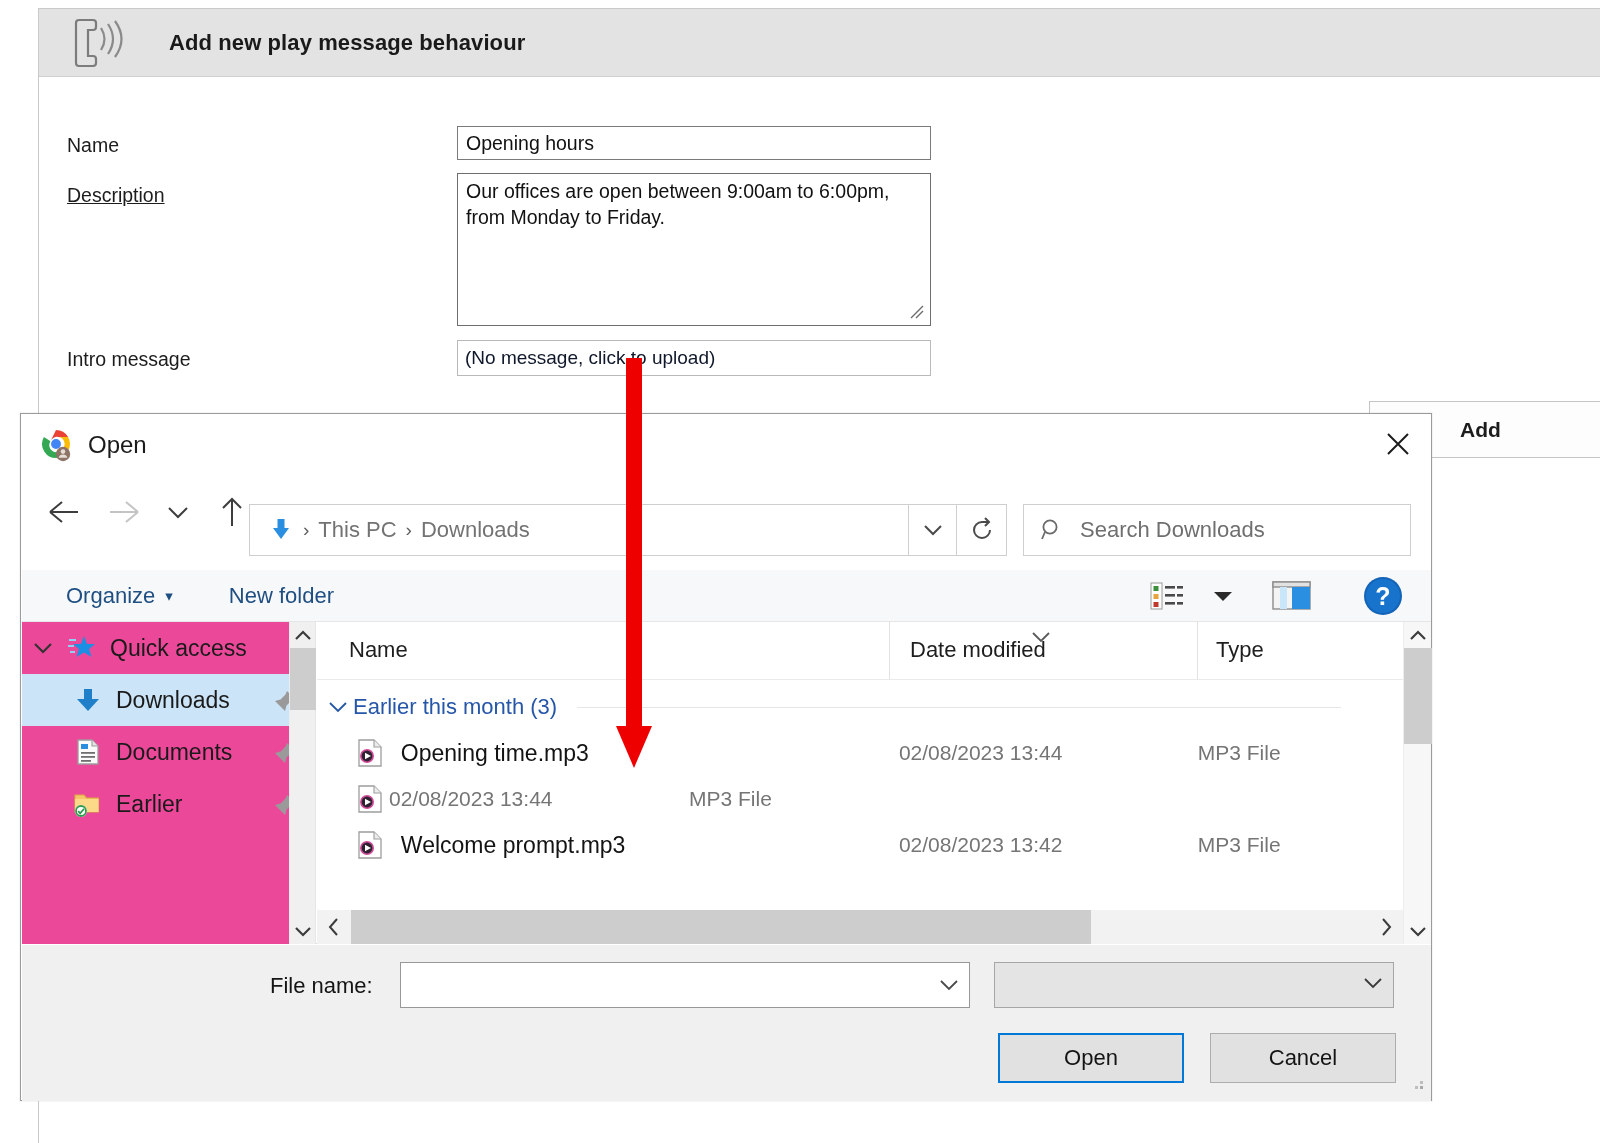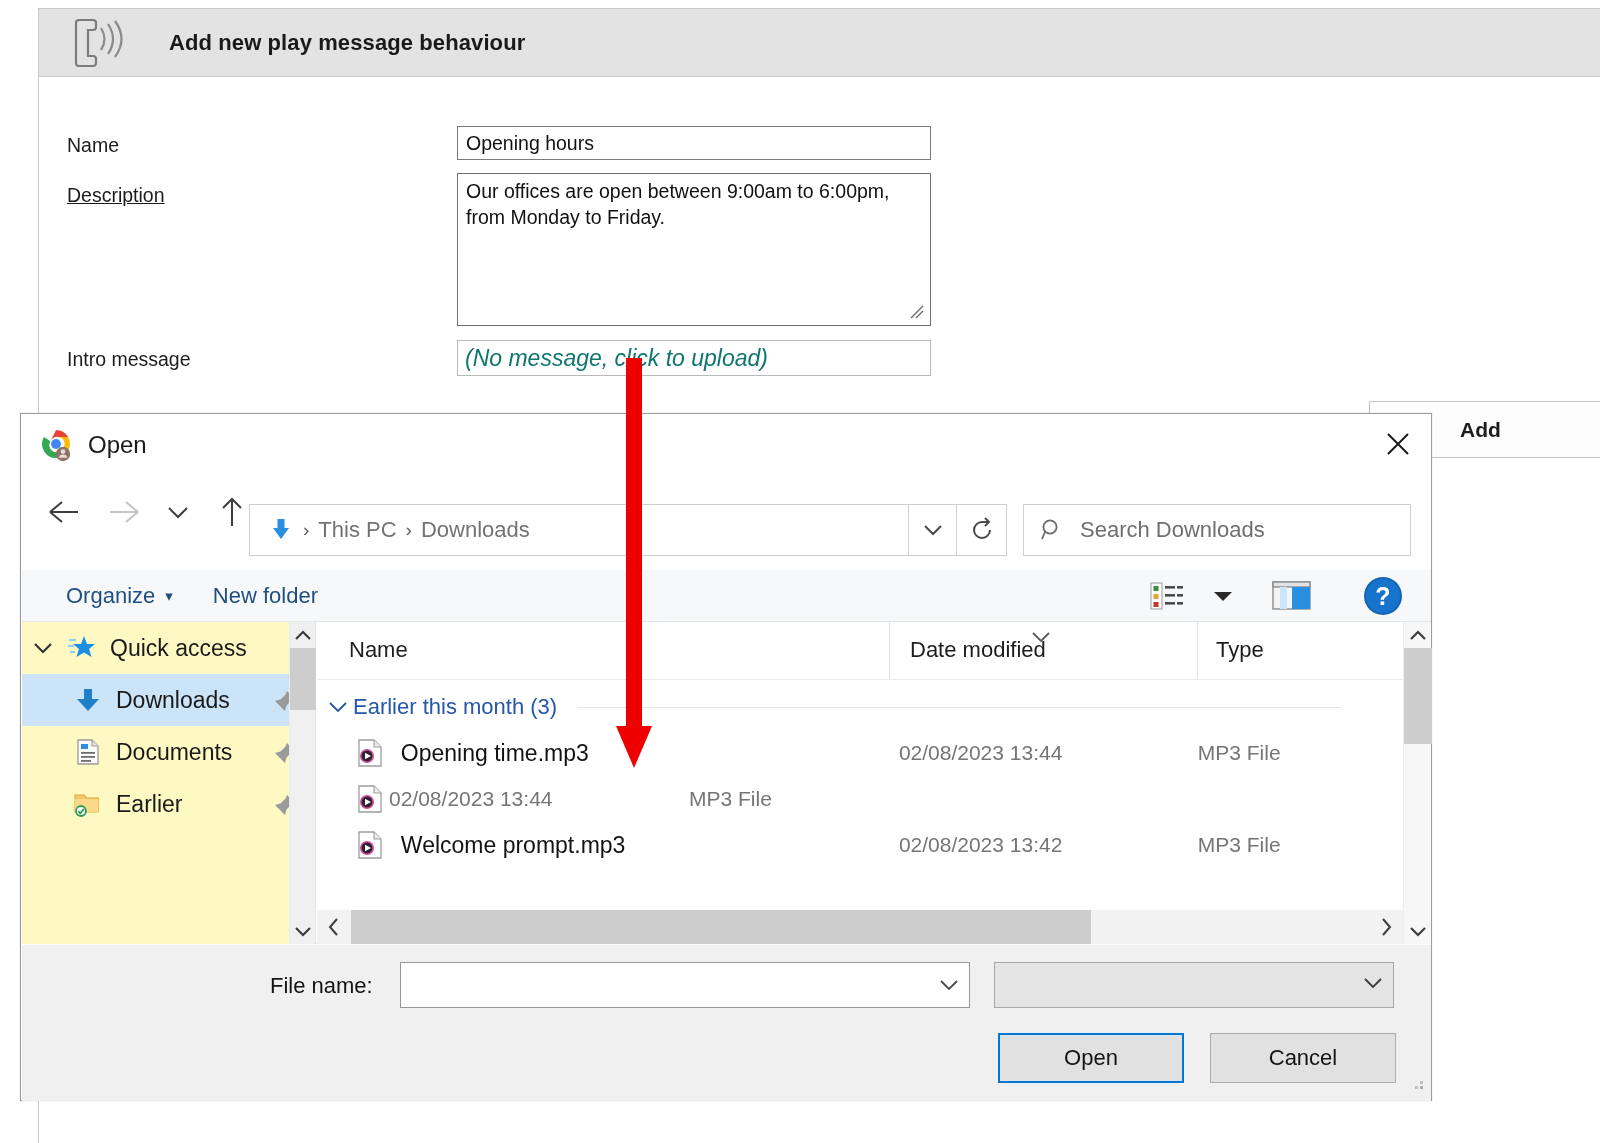--- a/index.html
+++ b/index.html
@@ -65,21 +65,21 @@
     width: 16px; height: 16px;
     pointer-events: none;
   }
   .inp-intro {
     position: absolute; left: 418px; top: 262px;
     width: 474px; height: 36px;
     border: 1px solid #b9b9b9; background: #fff;
     display: flex; align-items: center;
   }
   .inp-intro span {
-    font-size: 23px; color: #0f766e; font-style: italic; padding-left: 7px;
+    font-size: 19px; color: #0f172a; padding-left: 7px;
   }
 
   .add-button {
     position: absolute; left: 1330px; top: 392px;
     width: 232px; height: 57px;
     background: #fdfdfd;
     border: 1px solid #c4c4c4;
     display: flex; align-items: center;
   }
   .add-button span {
@@ -155,34 +155,34 @@
   .cmdbar {
     position: absolute; left: 1px; top: 156px; width: 1409px; height: 52px;
     background: #f7f8f9; border-bottom: 1px solid #e4e6e8;
     display: flex; align-items: center;
   }
   .cmd-item {
     font-size: 22px; color: #1f4f82;
     display: flex; align-items: center; height: 52px; padding: 0 6px;
   }
   .cmd-organize { margin-left: 38px; }
-  .cmd-newfolder { margin-left: 28px; justify-content: flex-end; }
+  .cmd-newfolder { margin-left: 44px; justify-content: flex-end; }
   .cmd-caret { margin-left: 10px; }
   .cmd-right { position: absolute; right: 0; top: 0; height: 52px; display: flex; align-items: center; }
 
   
   .dlg-body {
     position: absolute; left: 1px; top: 208px;
     width: 1409px; height: 322px;
     background: #fff;
     border-bottom: 1px solid #e0e0e0;
   }
   .nav-pane {
     position: absolute; left: 0; top: 0; width: 294px; height: 322px;
-    background: #fef9c3; border-right: 1px solid #e6e6e6;
+    background: #ec4899; border-right: 1px solid #e6e6e6;
   }
   .tree-item {
     height: 52px; display: flex; align-items: center;
     font-size: 23px; color: #1a1a1a; position: relative;
   }
   .tree-item.selected { background: #cce4f7; }
   .tree-chev { width: 42px; display:flex; align-items:center; justify-content:center; }
   .tree-icon { width: 36px; display:flex; align-items:center; justify-content:center; }
   .tree-label { margin-left: 10px; }
   .tree-pin { position: absolute; right: 18px; top: 15px; }

